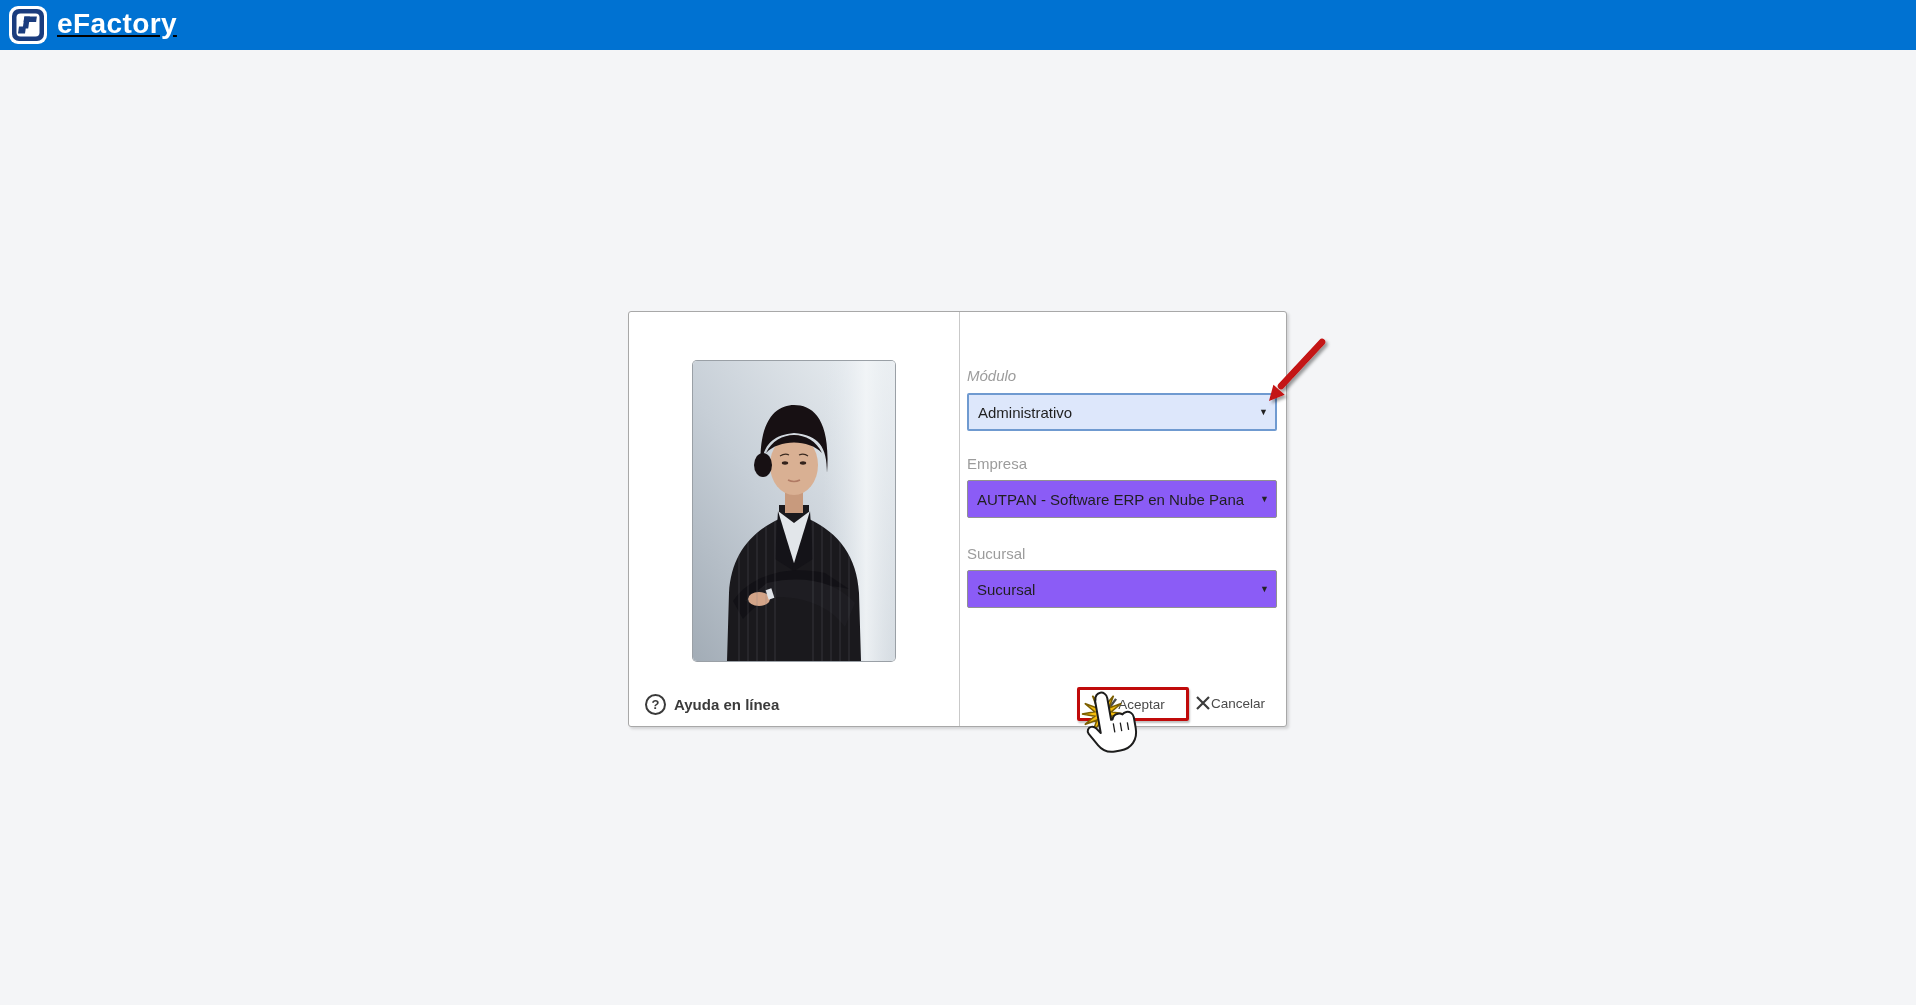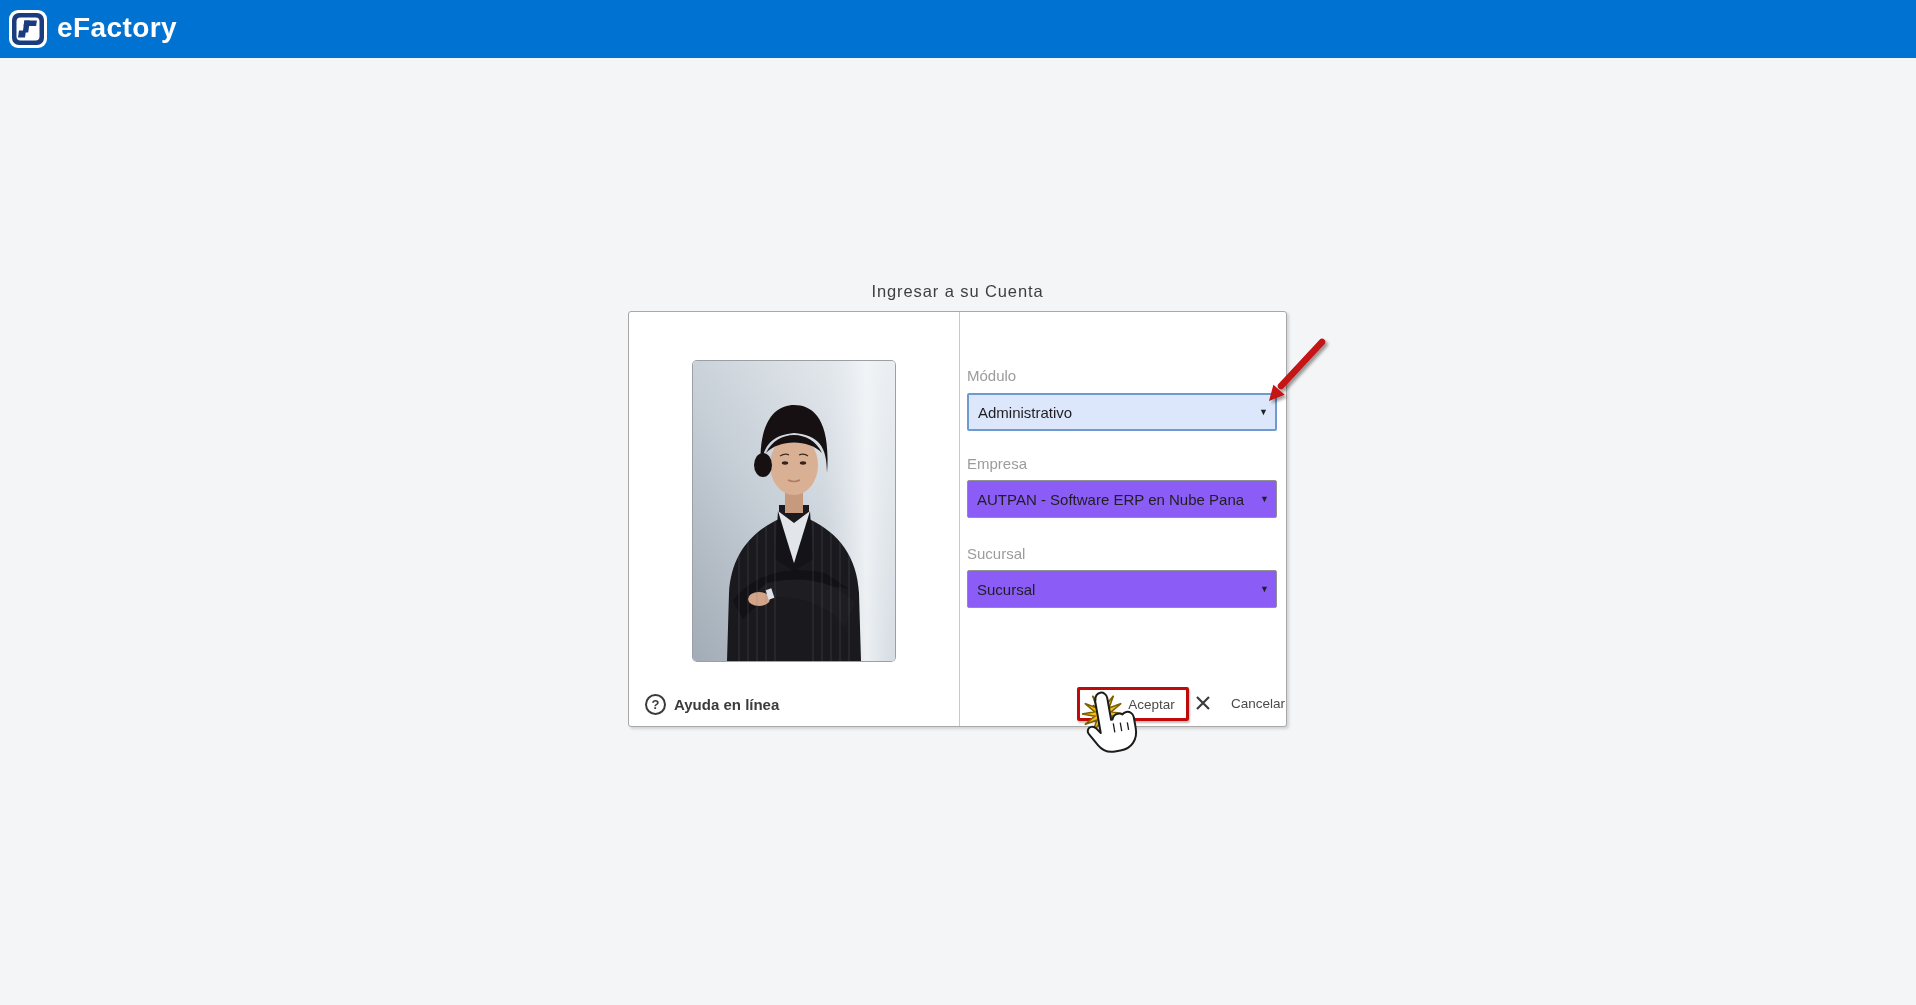--- a/index.html
+++ b/index.html
@@ -1,21 +1,21 @@
 <!DOCTYPE html>
 <html><head>
 <meta charset="utf-8">
 <style>
   * { margin:0; padding:0; box-sizing:border-box; }
   html,body { background:#f4f5f7; }
   body { font-family:"Liberation Sans","DejaVu Sans",sans-serif; }
   .screen { position:relative; width:1916px; height:1005px; background:#f4f5f7; overflow:hidden; }
 
   
-  .header { position:absolute; left:0; top:0; width:1916px; height:58px; background:#0072d2; display:flex; align-items:center; }
+  .header { position:absolute; left:0; top:0; width:1916px; height:50px; background:#0072d2; display:flex; align-items:center;text-decoration:underline; }
   .logo { margin-left:8px; width:40px; height:40px; flex:0 0 auto; }
   .brand { color:#ffffff; font-size:28px; font-weight:600; letter-spacing:.4px; margin-left:9px; margin-top:-2px; }
 
   
   .page-title { position:absolute; left:628px; top:282px; width:659px; text-align:center;
                 font-size:16.5px; color:#3f3f3f; letter-spacing:.9px; }
 
   
   .panel { position:absolute; left:628px; top:311px; width:659px; height:416px;
            background:#ffffff; border:1px solid #a8a8a8; border-radius:3px;
@@ -36,29 +36,29 @@
   .sel { position:absolute; left:338px; width:310px; height:38px; border-radius:2px;
          font-size:15px; color:#1f1f1f; display:flex; align-items:center;
          padding:0 12px 0 9px; cursor:pointer; white-space:nowrap; overflow:hidden; }
   .sel .arrow { position:absolute; right:7px; top:50%; transform:translateY(-50%);
                 font-size:9px; color:#222; }
   .sel-focus { background:#dde7fb; border:2px solid #6f9ad0; }
   .sel-gray  { background:#8b5cf6; border:1px solid #919191; }
   #sel-modulo   { top:81px; }
   #sel-empresa  { top:168px; }
   #sel-sucursal { top:258px; }
-  #lbl-modulo   { top:55px; }
+  #lbl-modulo   { top:55px;font-style:italic; }
   #lbl-empresa  { top:143px; }
   #lbl-sucursal { top:233px; }
 
   
   .accept-box { position:absolute; left:448px; top:375px; width:112px; height:34px;
                 border:3px solid #c00a0a; border-radius:2px; box-shadow:1px 2px 2px rgba(0,0,0,.25);
                 display:flex; align-items:center; justify-content:center; gap:7px; background:transparent; }
-  .btn-link { display:flex; align-items:center; gap:20px; cursor:pointer; color:#4a4a4a;
+  .btn-link { display:flex; align-items:center; gap:0; cursor:pointer; color:#4a4a4a;
               font-size:13.5px; text-decoration:none; }
   .cancel { position:absolute; left:566px; top:383px; }
 
   
   .anno-arrow  { position:absolute; left:1252px; top:333px; pointer-events:none; }
   .anno-cursor { position:absolute; left:1070px; top:680px; pointer-events:none; }
 </style>
 </head>
 <body>
 
@@ -71,21 +71,20 @@
       <rect x="8.5" y="8.5" width="23" height="23" rx="4" fill="#ffffff"></rect>
       <g fill="#1a3c7e" transform="skewX(-8) translate(3,0)">
         <rect x="15" y="11.5" width="12.5" height="5.5"></rect>
         <rect x="15" y="11.5" width="5.5" height="12"></rect>
         <rect x="11" y="21.5" width="7" height="7"></rect>
       </g>
     </svg>
     <div class="brand">eFactory</div>
   </div>
 
-  <div class="page-title">Ingresar a su Cuenta</div>
 
   <div class="panel">
     <div class="divider"></div>
 
     <div class="photo">
       <svg width="202" height="300" viewBox="0 0 202 300">
         <defs>
           <linearGradient id="bgG" x1="0" y1="1" x2="1" y2="0">
             <stop offset="0" stop-color="#a2acb6"></stop>
             <stop offset=".45" stop-color="#c7cfd7"></stop>

